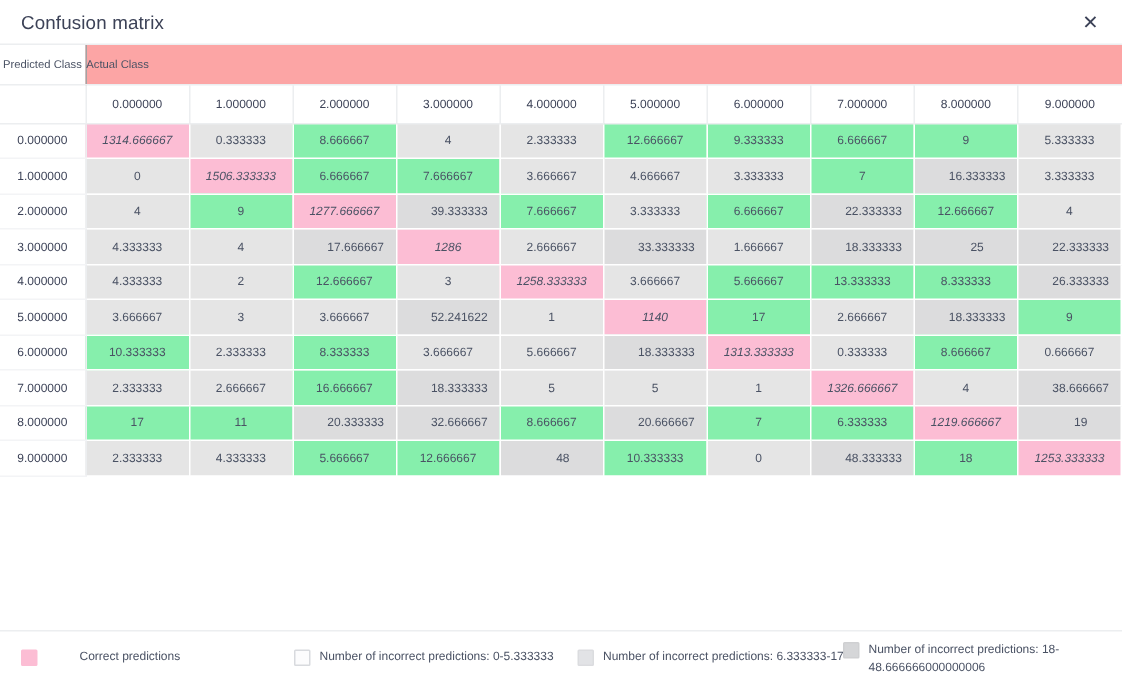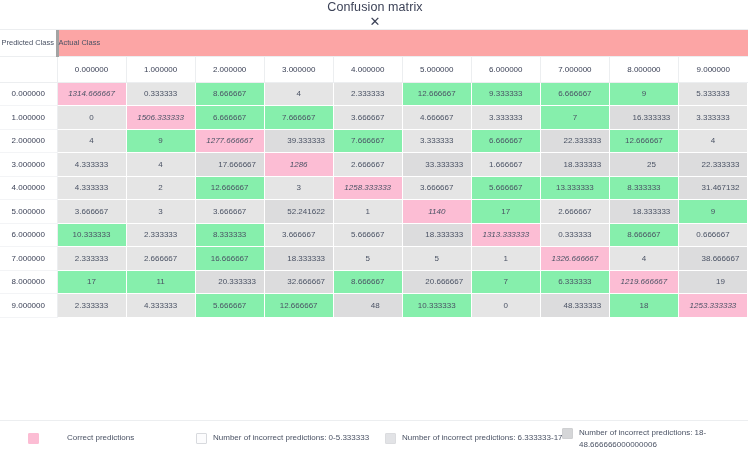--- a/index.html
+++ b/index.html
@@ -20,21 +20,20 @@
   
   .titlebar {
     height: 29px;
     min-height: 30px;
     display: flex;
     align-items: center;
     justify-content: space-between;
     padding: 0 12px 0 14px;
     border-bottom: 1px solid #eceef0;
     background: #ffffff;
-    flex-direction: column;
   }
   .title-text {
     font-size: 12.5px;
     color: #3c4257;
     letter-spacing: .1px;
   }
   .close-btn {
     width: 18px; height: 18px;
     display: flex; align-items: center; justify-content: center;
     color: #3c4257;
@@ -62,21 +61,21 @@
   }
 
   
   .corner-cell {
     width: 57px;
     height: 26px;
     font-size: 7.5px;
     color: #4a5264;
     text-align: center;
     vertical-align: middle;
-    border-right: 3px solid #a3a3a3;
+    border-right: 1px solid #a3a3a3;
     border-bottom: 1px solid #eceef0;
     background: #ffffff;
     white-space: nowrap;
   }
   .actual-band {
     height: 26px;
     font-size: 7.5px;
     color: #4a5264;
     text-align: left;
     vertical-align: middle;
@@ -147,21 +146,21 @@
     border-top: 1px solid #eceef0;
     background: #ffffff;
     position: relative;
   }
   .legend-item {
     position: absolute;
     display: flex;
     align-items: flex-start;
     gap: 6px;
   }
-  .legend-item.li0 { left: 28px;  top: 11px; gap: 28px; }
+  .legend-item.li0 { left: 14px;  top: 11px; gap: 28px; }
   .legend-item.li1 { left: 196px; top: 11px; }
   .legend-item.li2 { left: 385px; top: 11px; }
   .legend-item.li3 { left: 562px; top: 6px; width: 186px; }
 
   .swatch {
     width: 11px; height: 11px;
     flex: 0 0 11px;
     border-radius: 1px;
     margin-top: 1px;
   }
@@ -270,21 +269,21 @@
             <td class="rowhead">4.000000</td>
             <td class="cell s0">4.333333</td>
             <td class="cell s0">2</td>
             <td class="cell s1">12.666667</td>
             <td class="cell s0">3</td>
             <td class="cell correct">1258.333333</td>
             <td class="cell s0">3.666667</td>
             <td class="cell s1">5.666667</td>
             <td class="cell s1">13.333333</td>
             <td class="cell s1">8.333333</td>
-            <td class="cell s2">31.467132</td>
+            <td class="cell s2">26.333333</td>
           </tr>
           <tr>
             <td class="rowhead">5.000000</td>
             <td class="cell s0">3.666667</td>
             <td class="cell s0">3</td>
             <td class="cell s0">3.666667</td>
             <td class="cell s2">52.241622</td>
             <td class="cell s0">1</td>
             <td class="cell correct">1140</td>
             <td class="cell s1">17</td>

